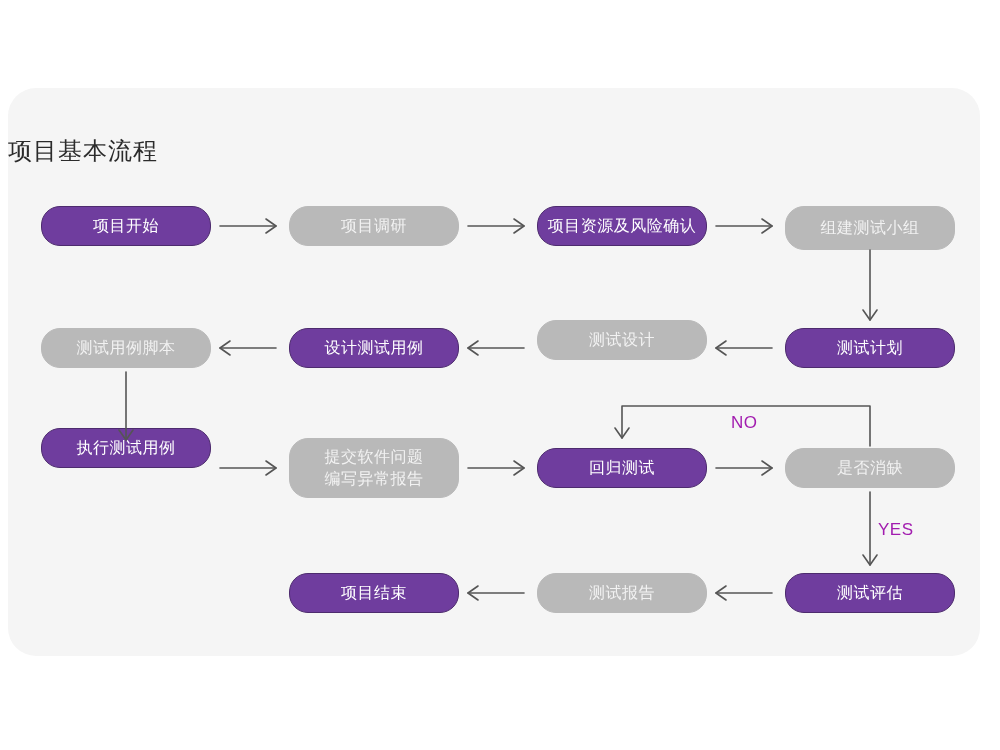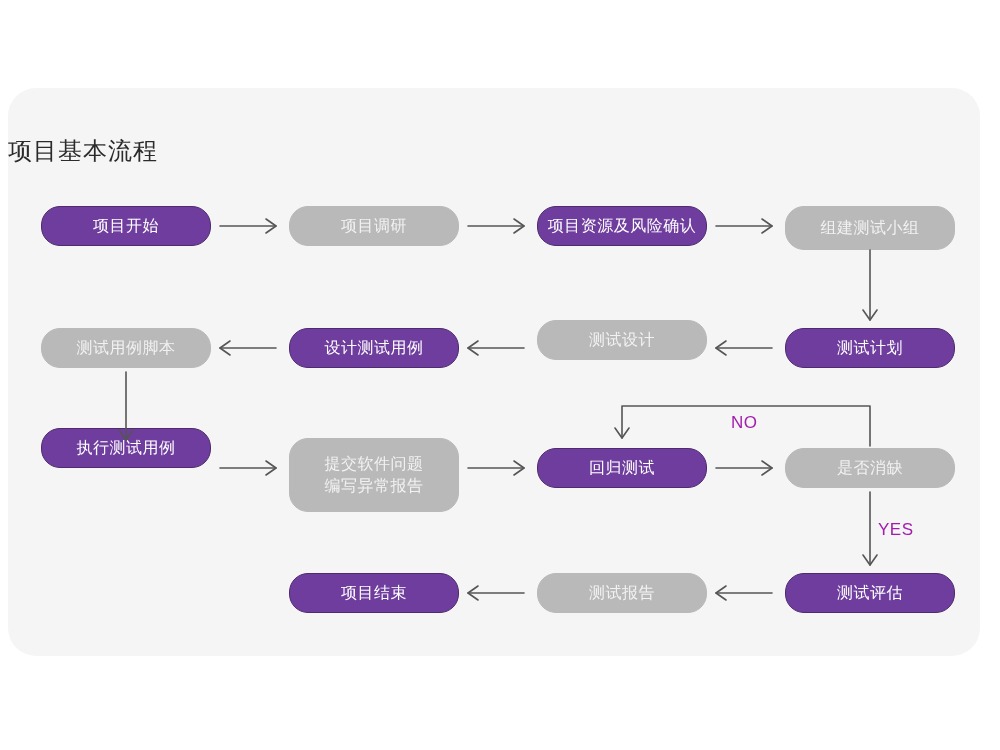--- a/index.html
+++ b/index.html
@@ -112,21 +112,21 @@
   </div>
 
   <div class="node purple" style="left:777px; top:240px; width:170px; height:40px;">
     <span>测试计划</span>
   </div>
 
   <div class="node purple" style="left:33px;  top:340px; width:170px; height:40px;">
     <span>执行测试用例</span>
   </div>
 
-  <div class="node gray" style="left:281px; top:350px; width:170px; height:74px;">
+  <div class="node gray" style="left:281px; top:350px; width:170px; height:60px;">
     <span>提交软件问题
 编写异常报告</span>
   </div>
 
   <div class="node purple" style="left:529px; top:360px; width:170px; height:40px;">
     <span>回归测试</span>
   </div>
 
   <div class="node gray" style="left:777px; top:360px; width:170px; height:40px;">
     <span>是否消缺</span>

